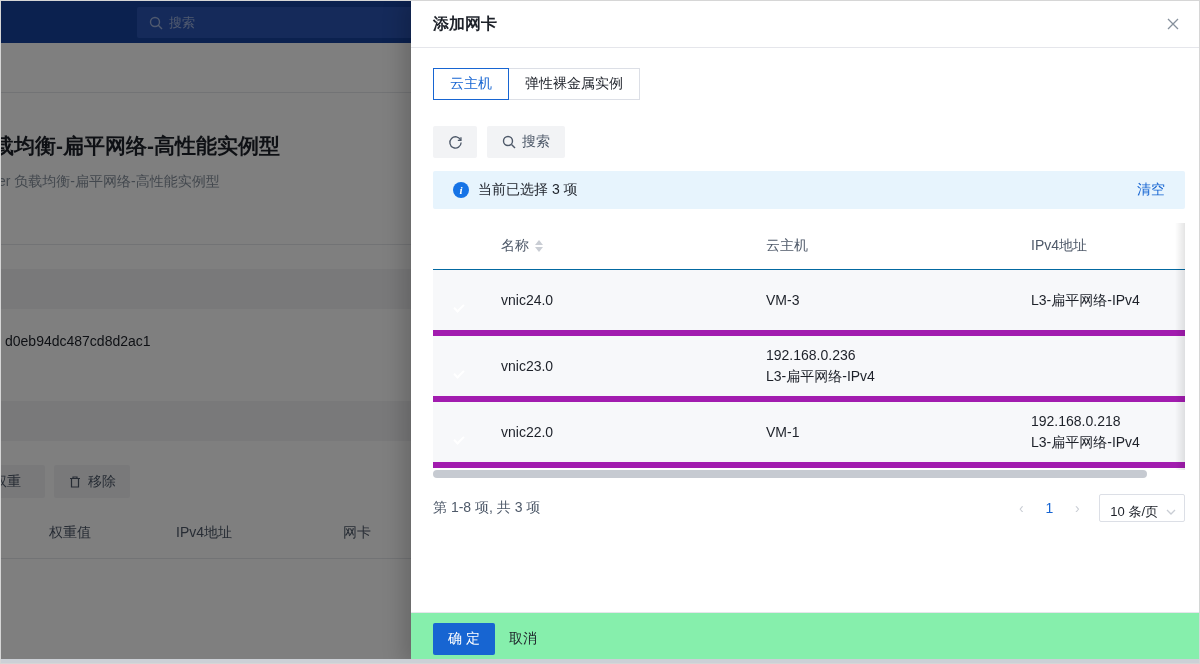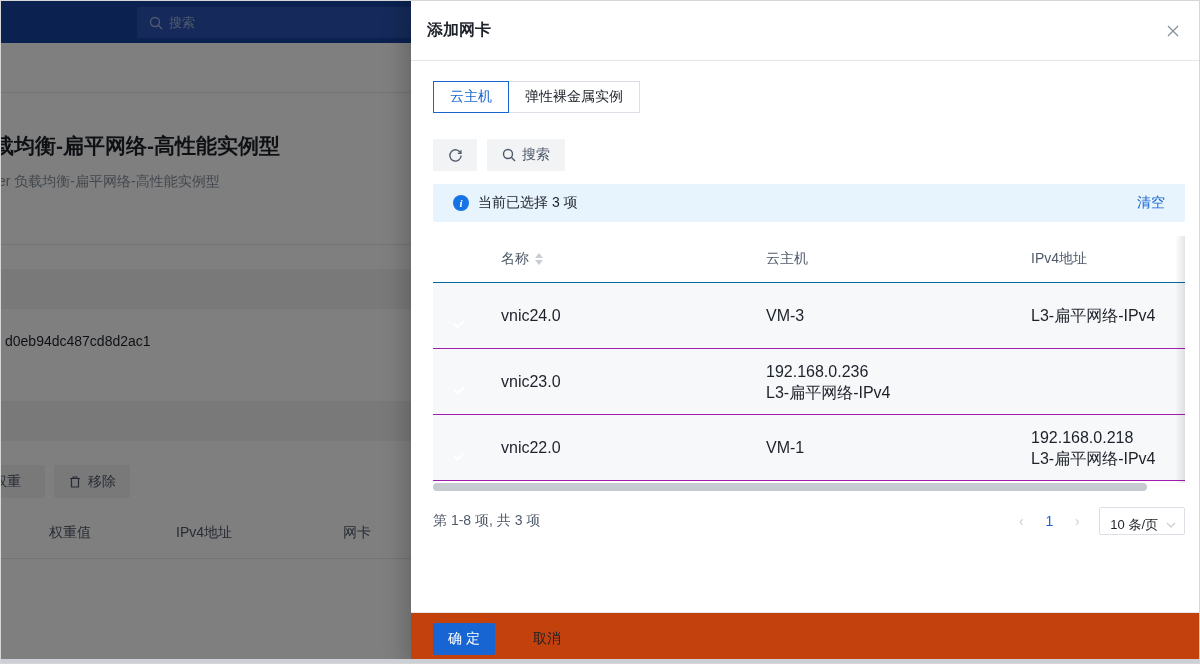--- a/index.html
+++ b/index.html
@@ -26,22 +26,22 @@
     display:flex; align-items:center; justify-content:center; gap:6px; font-size:14px; color:#4e5969; }
   .bg-btn.weight { left:-32px; width:76px; }
   .bg-btn.remove { left:53px; width:76px; }
   .bg-th { position:absolute; top:523px; font-size:14px; color:#4e5969; white-space:nowrap; }
   .bg-line3 { position:absolute; left:0; top:557px; width:420px; height:1px; background:#e5e6eb; }
   .bg-mask { position:absolute; left:0; top:0; width:420px; height:664px; background:rgba(0,0,0,.5); }
 
   
   .drawer { position:absolute; left:410px; top:0; width:790px; height:664px; background:#fff;
     box-shadow:-8px 0 20px rgba(0,0,0,.18); }
-  .drawer-header { height:60px; display:flex; align-items:center; justify-content:space-between;
-    padding:0 18px 0 16px; border-bottom:1px solid #e5e6eb; }
+  .drawer-header { height:47px; display:flex; align-items:center; justify-content:space-between;
+    padding:0 18px 0 22px; border-bottom:1px solid #e5e6eb; }
   .drawer-title { font-size:16px; font-weight:700; color:#1d2129; }
   .drawer-close { width:20px; height:20px; display:flex; align-items:center; justify-content:center;
     color:#86909c; cursor:pointer; }
 
   .drawer-body { padding:20px 16px 0 22px; }
 
   .tabs { display:flex; }
   .tab { height:32px; padding:0 16px; display:flex; align-items:center; font-size:14px;
     border:1px solid #dcdfe6; background:#fff; color:#1d2129; cursor:pointer; }
   .tab.active { border-color:#1765d2; color:#1765d2; position:relative; z-index:2; }
@@ -56,21 +56,21 @@
   .info-bar { margin-top:13px; height:38px; background:#e7f4fd; border-radius:2px;
     display:flex; align-items:center; padding:0 20px; gap:9px; font-size:14px; color:#1d2129; }
   .info-icon { width:16px; height:16px; border-radius:50%; background:#1673e6; color:#fff;
     font-size:11px; font-weight:700; display:flex; align-items:center; justify-content:center;
     font-family:"Liberation Serif","DejaVu Serif",serif; font-style:italic; flex:0 0 16px; }
   .info-clear { margin-left:auto; color:#1765d2; cursor:pointer; }
 
   .nic-table { margin-top:14px; position:relative; }
   .tbl-row { display:grid; grid-template-columns:68px 265px 265px 1fr; align-items:center; }
   .tbl-head { height:47px; border-bottom:1px solid #0369a1; font-size:14px; color:#4e5969; background:#fff; }
-  .tbl-body-row { height:66px; background:#f7f8fa; border-bottom:1px solid #a21caf; font-size:16px; color:#1d2129; }
+  .tbl-body-row { height:66px; background:#f7f8fa; border-bottom:6px solid #a21caf; font-size:14px; color:#1d2129; }
   .cell-check { padding-left:18px; }
   .checkbox { width:16px; height:16px; border-radius:2px; background:#1765d2; position:relative; cursor:pointer; }
   .checkbox::after { content:""; position:absolute; left:5px; top:2px; width:4px; height:8px;
     border:solid #fff; border-width:0 2px 2px 0; transform:rotate(45deg); }
   .head-name { display:flex; align-items:center; gap:6px; }
   .sort-icon { display:flex; flex-direction:column; gap:2px; }
   .sort-icon .up { width:0; height:0; border-left:4px solid transparent; border-right:4px solid transparent;
     border-bottom:5px solid #c9cdd4; }
   .sort-icon .down { width:0; height:0; border-left:4px solid transparent; border-right:4px solid transparent;
     border-top:5px solid #c9cdd4; }
@@ -86,22 +86,22 @@
   .pg-right { margin-left:auto; display:flex; align-items:center; gap:4px; }
   .pg-arrow { width:24px; height:24px; display:flex; align-items:center; justify-content:center;
     color:#c9cdd4; font-size:14px; cursor:pointer; }
   .pg-num { min-width:24px; height:24px; display:flex; align-items:center; justify-content:center;
     color:#1765d2; cursor:pointer; }
   .pg-size { margin-left:6px; height:28px; border:1px solid #dcdfe6; border-radius:2px; background:#fff;
     display:flex; align-items:center; gap:8px; padding:8px 8px 0 10px; font-size:13px; color:#1d2129; cursor:pointer; }
   .pg-size .chev { color:#c9cdd4; }
 
   .drawer-footer { position:absolute; left:0; bottom:0; width:790px; height:53px;
-    border-top:1px solid #e5e6eb; background:#c2410c; display:flex; align-items:center;
-    padding-left:22px; gap:38px; }
+    border-top:1px solid #e5e6eb; background:#86efac; display:flex; align-items:center;
+    padding-left:22px; gap:14px; }
   .btn-primary { width:62px; height:32px; background:#1765d2; color:#fff; border:none;
     border-radius:2px; font-size:14px; cursor:pointer; }
   .btn-text { background:none; border:none; font-size:14px; color:#1d2129; cursor:pointer; }
 
   .window-bottom { position:absolute; left:0; bottom:0; width:1200px; height:4px; background:#ccd0d6; z-index:50; }
   svg { display:block; }
 </style>
 </head>
 <body>
 

